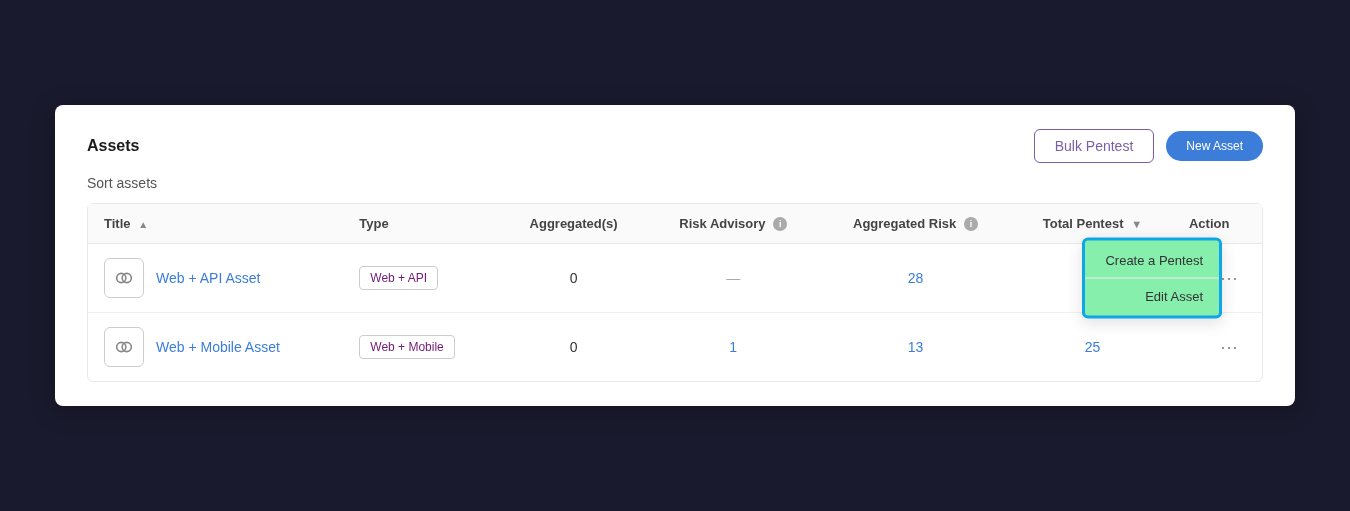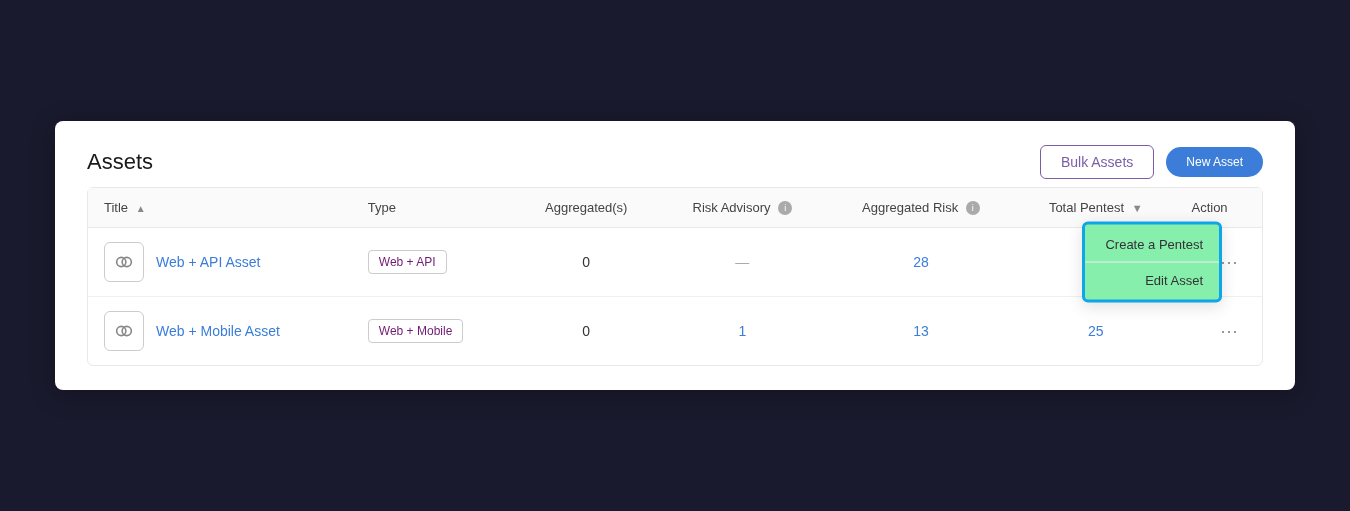--- a/index.html
+++ b/index.html
@@ -19,22 +19,22 @@
       padding: 24px 32px;
       box-shadow: 0 4px 24px rgba(0,0,0,0.3);
     }
     .page-header {
       display: flex;
       align-items: center;
       justify-content: space-between;
       margin-bottom: 8px;
     }
     .page-title {
-      font-size: 22px;
-      font-weight: 400;
+      font-size: 16px;
+      font-weight: 700;
       color: #1a1a1a;
     }
     .header-buttons {
       display: flex;
       gap: 12px;
       align-items: center;
     }
     .btn-bulk {
       padding: 8px 20px;
       border: 1.5px solid #7b5ea7;
@@ -71,21 +71,21 @@
       width: 100%;
       border-collapse: collapse;
     }
     thead tr {
       background: #fafafa;
       border-bottom: 1px solid #e8e8e8;
     }
     th {
       padding: 12px 16px;
       font-size: 13px;
-      font-weight: 400;
+      font-weight: 700;
       color: #444;
       text-align: left;
       white-space: nowrap;
     }
     th.center { text-align: center; }
     th .sort-icon {
       display: inline-block;
       margin-left: 4px;
       font-size: 10px;
       color: #888;
@@ -198,25 +198,26 @@
     }
   </style>
 </head>
 <body>
 
 <div class="main-container">
 
   <div class="page-header">
     <h1 class="page-title">Assets</h1>
     <div class="header-buttons">
-      <button class="btn-bulk">Bulk Assets</button>
+      <button class="btn-bulk">Bulk Pentest</button>
       <button class="btn-new">New Asset</button>
     </div>
   </div>
 
+  <div class="sort-bar">Sort assets</div>
 
   <div class="table-wrapper">
     <table>
       <thead>
         <tr>
           <th>
             <span>Title</span>
             <span class="sort-icon">▲</span>
           </th>
           <th>

